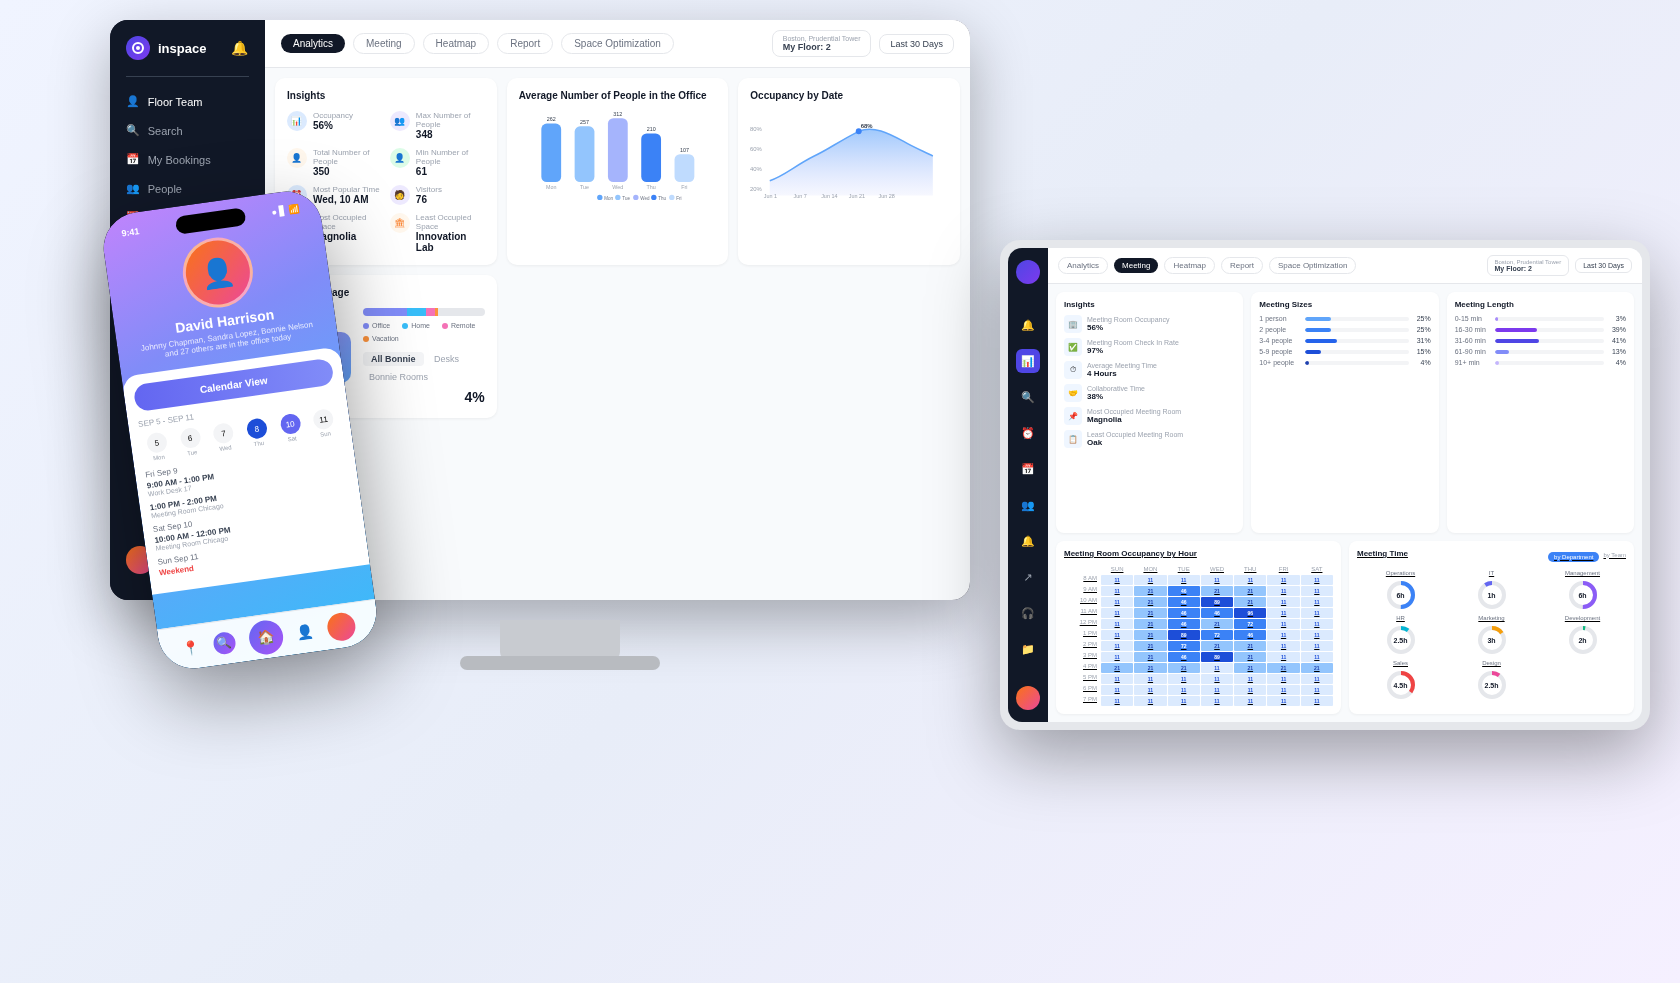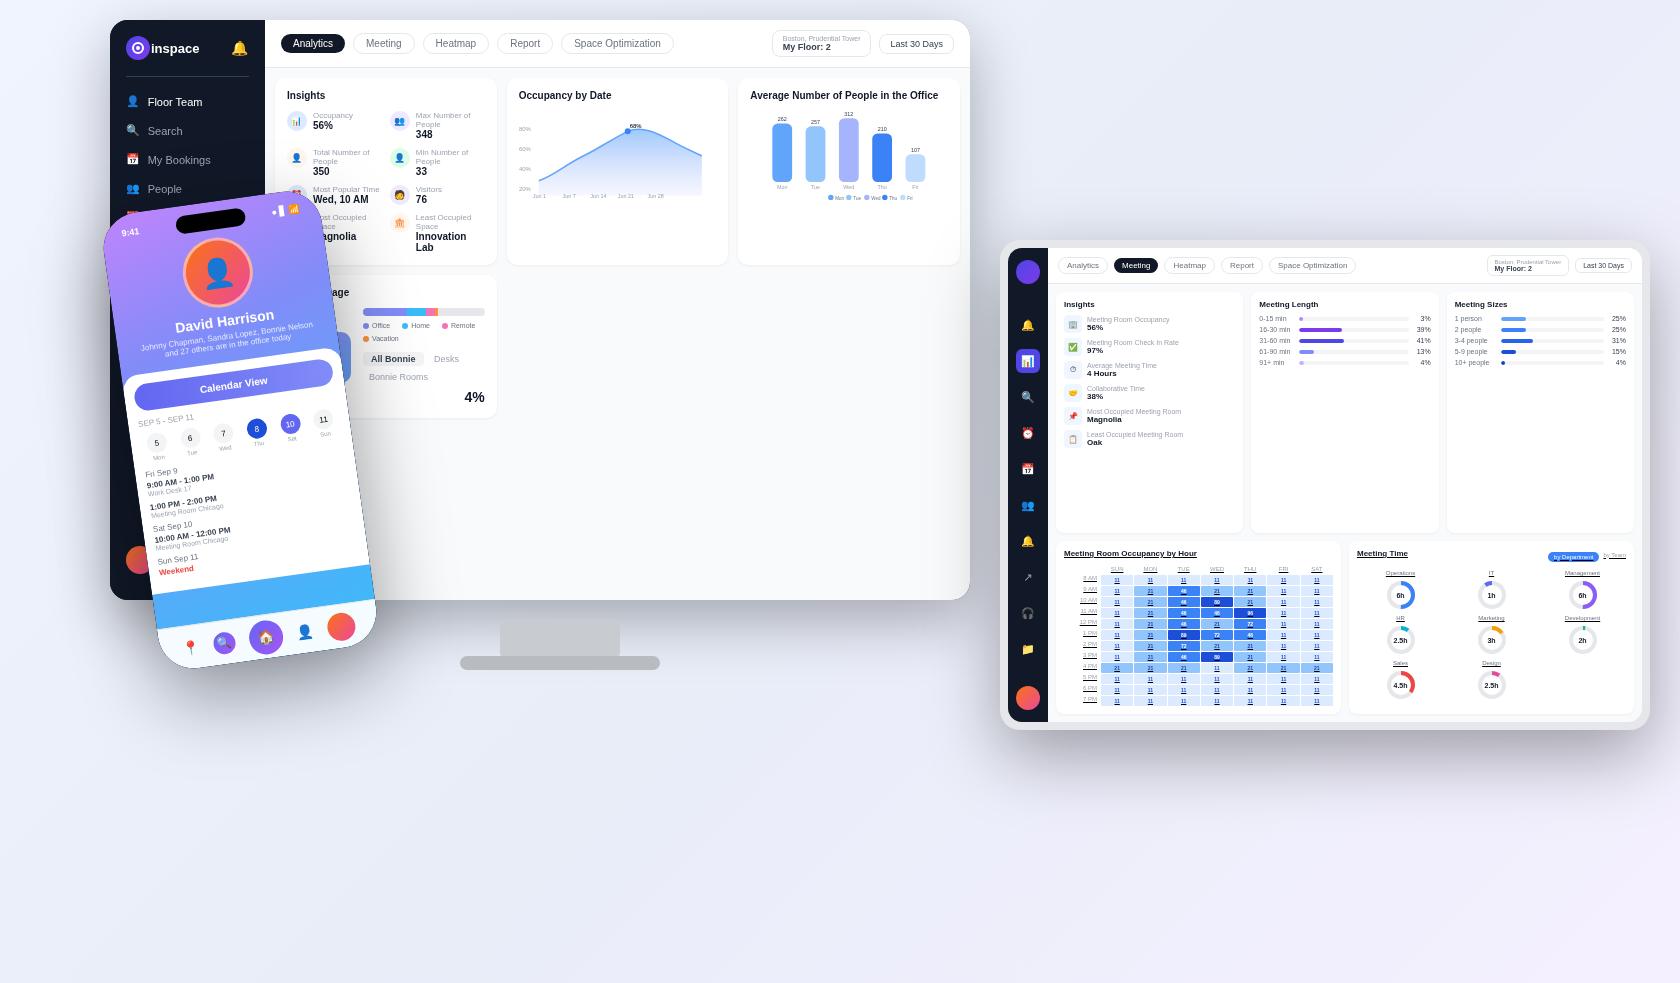--- a/index.html
+++ b/index.html
@@ -58,21 +58,21 @@
       width: 155px;
       height: 580px;
       background: #111827;
       display: flex;
       flex-direction: column;
       padding: 16px 0;
     }
     .desk-logo {
       display: flex;
       align-items: center;
-      gap: 1px;
+      gap: 8px;
       padding: 0 16px 16px;
     }
     .desk-logo-icon {
       width: 24px;
       height: 24px;
       border-radius: 50%;
       background: linear-gradient(135deg, #4f46e5, #7c3aed);
       display: flex;
       align-items: center;
       justify-content: center;
@@ -656,21 +656,21 @@
               <div class="insight-icon orange">👤</div>
               <div>
                 <div class="insight-label">Total Number of People</div>
                 <div class="insight-value">350</div>
               </div>
             </div>
             <div class="insight-item">
               <div class="insight-icon green">👤</div>
               <div>
                 <div class="insight-label">Min Number of People</div>
-                <div class="insight-value">33</div>
+                <div class="insight-value">61</div>
               </div>
             </div>
             <div class="insight-item">
               <div class="insight-icon blue">⏰</div>
               <div>
                 <div class="insight-label">Most Popular Time</div>
                 <div class="insight-value">Wed, 10 AM</div>
               </div>
             </div>
             <div class="insight-item">
@@ -688,50 +688,20 @@
               </div>
             </div>
             <div class="insight-item">
               <div class="insight-icon orange">🏛</div>
               <div>
                 <div class="insight-label">Least Occupied Space</div>
                 <div class="insight-value">Innovation Lab</div>
               </div>
             </div>
           </div>
-        </div>
-
-        <div class="dash-card">
-          <div class="dash-card-title">Occupancy by Date</div>
-          <svg class="occ-chart" viewBox="0 0 200 90">
-            <defs>
-              <linearGradient id="occGrad" x1="0" y1="0" x2="0" y2="1">
-                <stop offset="0%" stop-color="#60a5fa" stop-opacity="0.6"></stop>
-                <stop offset="100%" stop-color="#a5b4fc" stop-opacity="0.1"></stop>
-              </linearGradient>
-            </defs>
-
-            <text x="0" y="80" font-size="6" fill="#9ca3af">20%</text>
-            <text x="0" y="60" font-size="6" fill="#9ca3af">40%</text>
-            <text x="0" y="40" font-size="6" fill="#9ca3af">60%</text>
-            <text x="0" y="20" font-size="6" fill="#9ca3af">80%</text>
-
-            <path d="M20,70 C35,65 45,55 65,45 C80,38 90,30 110,20 C125,14 140,22 155,30 C165,36 175,40 185,45 L185,85 L20,85 Z" fill="url(#occGrad)"></path>
-
-            <path d="M20,70 C35,65 45,55 65,45 C80,38 90,30 110,20 C125,14 140,22 155,30 C165,36 175,40 185,45" fill="none" stroke="#60a5fa" stroke-width="1.5"></path>
-
-            <circle cx="110" cy="20" r="3" fill="#3b82f6"></circle>
-            <text x="112" y="17" font-size="6" fill="#374151" font-weight="600">68%</text>
-
-            <text x="14" y="88" font-size="5.5" fill="#9ca3af">Jun 1</text>
-            <text x="44" y="88" font-size="5.5" fill="#9ca3af">Jun 7</text>
-            <text x="72" y="88" font-size="5.5" fill="#9ca3af">Jun 14</text>
-            <text x="100" y="88" font-size="5.5" fill="#9ca3af">Jun 21</text>
-            <text x="130" y="88" font-size="5.5" fill="#9ca3af">Jun 28</text>
-          </svg>
         </div>
 
         <div class="dash-card">
           <div class="dash-card-title">Average Number of People in the Office</div>
           <svg viewBox="0 0 200 100" width="100%" height="90">
 
             <rect x="15" y="14" width="22" height="65" rx="6" fill="#60a5fa"></rect>
             <rect x="52" y="17" width="22" height="62" rx="6" fill="#93c5fd"></rect>
             <rect x="89" y="8" width="22" height="71" rx="6" fill="#a5b4fc"></rect>
             <rect x="126" y="25" width="22" height="54" rx="6" fill="#3b82f6"></rect>
@@ -752,20 +722,50 @@
             <circle cx="80" cy="96" r="3" fill="#60a5fa"></circle>
             <text x="85" y="99" font-size="5" fill="#6b7280">Mon</text>
             <circle cx="100" cy="96" r="3" fill="#93c5fd"></circle>
             <text x="105" y="99" font-size="5" fill="#6b7280">Tue</text>
             <circle cx="120" cy="96" r="3" fill="#a5b4fc"></circle>
             <text x="125" y="99" font-size="5" fill="#6b7280">Wed</text>
             <circle cx="140" cy="96" r="3" fill="#3b82f6"></circle>
             <text x="145" y="99" font-size="5" fill="#6b7280">Thu</text>
             <circle cx="160" cy="96" r="3" fill="#bfdbfe"></circle>
             <text x="165" y="99" font-size="5" fill="#6b7280">Fri</text>
+          </svg>
+        </div>
+
+        <div class="dash-card">
+          <div class="dash-card-title">Occupancy by Date</div>
+          <svg class="occ-chart" viewBox="0 0 200 90">
+            <defs>
+              <linearGradient id="occGrad" x1="0" y1="0" x2="0" y2="1">
+                <stop offset="0%" stop-color="#60a5fa" stop-opacity="0.6"></stop>
+                <stop offset="100%" stop-color="#a5b4fc" stop-opacity="0.1"></stop>
+              </linearGradient>
+            </defs>
+
+            <text x="0" y="80" font-size="6" fill="#9ca3af">20%</text>
+            <text x="0" y="60" font-size="6" fill="#9ca3af">40%</text>
+            <text x="0" y="40" font-size="6" fill="#9ca3af">60%</text>
+            <text x="0" y="20" font-size="6" fill="#9ca3af">80%</text>
+
+            <path d="M20,70 C35,65 45,55 65,45 C80,38 90,30 110,20 C125,14 140,22 155,30 C165,36 175,40 185,45 L185,85 L20,85 Z" fill="url(#occGrad)"></path>
+
+            <path d="M20,70 C35,65 45,55 65,45 C80,38 90,30 110,20 C125,14 140,22 155,30 C165,36 175,40 185,45" fill="none" stroke="#60a5fa" stroke-width="1.5"></path>
+
+            <circle cx="110" cy="20" r="3" fill="#3b82f6"></circle>
+            <text x="112" y="17" font-size="6" fill="#374151" font-weight="600">68%</text>
+
+            <text x="14" y="88" font-size="5.5" fill="#9ca3af">Jun 1</text>
+            <text x="44" y="88" font-size="5.5" fill="#9ca3af">Jun 7</text>
+            <text x="72" y="88" font-size="5.5" fill="#9ca3af">Jun 14</text>
+            <text x="100" y="88" font-size="5.5" fill="#9ca3af">Jun 21</text>
+            <text x="130" y="88" font-size="5.5" fill="#9ca3af">Jun 28</text>
           </svg>
         </div>
 
         <div class="dash-card" style="grid-column:1/2;">
           <div class="dash-card-title">Space Usage</div>
           <div style="display:flex;align-items:center;gap:12px;">
             <div style="background:linear-gradient(135deg,#a78bfa,#60a5fa);border-radius:10px;padding:10px 14px;color:white;">
               <div style="font-size:18px;font-weight:700;">85%</div>
               <div style="font-size:9px;opacity:0.9;">Desks</div>
             </div>
@@ -957,20 +957,59 @@
           <div class="ti-item">
             <div class="ti-icon">📋</div>
             <div>
               <div class="ti-label">Least Occupied Meeting Room</div>
               <div class="ti-value">Oak</div>
             </div>
           </div>
         </div>
 
         <div class="t-card">
+          <div class="t-card-title">Meeting Sizes</div>
+          <div class="ms-item">
+            <span class="ms-label">1 person</span>
+            <div class="ms-bar-bg">
+                <div class="ms-bar" style="width:25%;background:#60a5fa;"></div>
+              </div>
+            <span class="ms-val">25%</span>
+          </div>
+          <div class="ms-item">
+            <span class="ms-label">2 people</span>
+            <div class="ms-bar-bg">
+                <div class="ms-bar" style="width:25%;background:#3b82f6;"></div>
+              </div>
+            <span class="ms-val">25%</span>
+          </div>
+          <div class="ms-item">
+            <span class="ms-label">3-4 people</span>
+            <div class="ms-bar-bg">
+                <div class="ms-bar" style="width:31%;background:#2563eb;"></div>
+              </div>
+            <span class="ms-val">31%</span>
+          </div>
+          <div class="ms-item">
+            <span class="ms-label">5-9 people</span>
+            <div class="ms-bar-bg">
+                <div class="ms-bar" style="width:15%;background:#1d4ed8;"></div>
+              </div>
+            <span class="ms-val">15%</span>
+          </div>
+          <div class="ms-item">
+            <span class="ms-label">10+ people</span>
+            <div class="ms-bar-bg">
+                <div class="ms-bar" style="width:4%;background:#1e40af;"></div>
+              </div>
+            <span class="ms-val">4%</span>
+          </div>
+        </div>
+
+        <div class="t-card">
           <div class="t-card-title">Meeting Length</div>
           <div class="ml-item">
             <span class="ml-label">0-15 min</span>
             <div class="ml-bar-bg">
                 <div class="ml-bar" style="width:3%;background:#a78bfa;"></div>
               </div>
             <span class="ml-val">3%</span>
           </div>
           <div class="ml-item">
             <span class="ml-label">16-30 min</span>
@@ -992,59 +1031,20 @@
                 <div class="ml-bar" style="width:13%;background:#818cf8;"></div>
               </div>
             <span class="ml-val">13%</span>
           </div>
           <div class="ml-item">
             <span class="ml-label">91+ min</span>
             <div class="ml-bar-bg">
                 <div class="ml-bar" style="width:4%;background:#c4b5fd;"></div>
               </div>
             <span class="ml-val">4%</span>
-          </div>
-        </div>
-
-        <div class="t-card">
-          <div class="t-card-title">Meeting Sizes</div>
-          <div class="ms-item">
-            <span class="ms-label">1 person</span>
-            <div class="ms-bar-bg">
-                <div class="ms-bar" style="width:25%;background:#60a5fa;"></div>
-              </div>
-            <span class="ms-val">25%</span>
-          </div>
-          <div class="ms-item">
-            <span class="ms-label">2 people</span>
-            <div class="ms-bar-bg">
-                <div class="ms-bar" style="width:25%;background:#3b82f6;"></div>
-              </div>
-            <span class="ms-val">25%</span>
-          </div>
-          <div class="ms-item">
-            <span class="ms-label">3-4 people</span>
-            <div class="ms-bar-bg">
-                <div class="ms-bar" style="width:31%;background:#2563eb;"></div>
-              </div>
-            <span class="ms-val">31%</span>
-          </div>
-          <div class="ms-item">
-            <span class="ms-label">5-9 people</span>
-            <div class="ms-bar-bg">
-                <div class="ms-bar" style="width:15%;background:#1d4ed8;"></div>
-              </div>
-            <span class="ms-val">15%</span>
-          </div>
-          <div class="ms-item">
-            <span class="ms-label">10+ people</span>
-            <div class="ms-bar-bg">
-                <div class="ms-bar" style="width:4%;background:#1e40af;"></div>
-              </div>
-            <span class="ms-val">4%</span>
           </div>
         </div>
       </div>
 
       <div class="tablet-bottom">
 
         <div class="tb-card">
           <div class="tb-card-title">Meeting Room Occupancy by Hour</div>
           <div style="overflow:hidden;">
             <div class="heatmap-grid">

